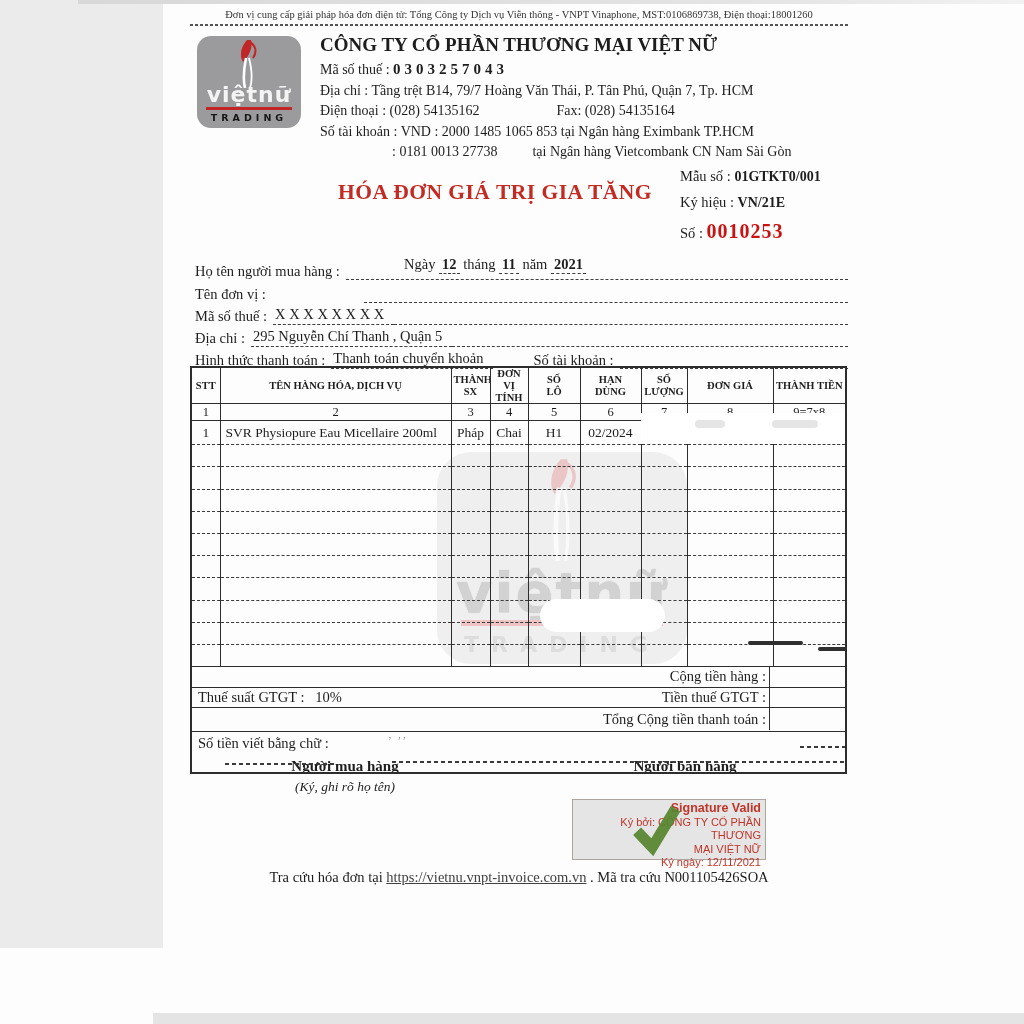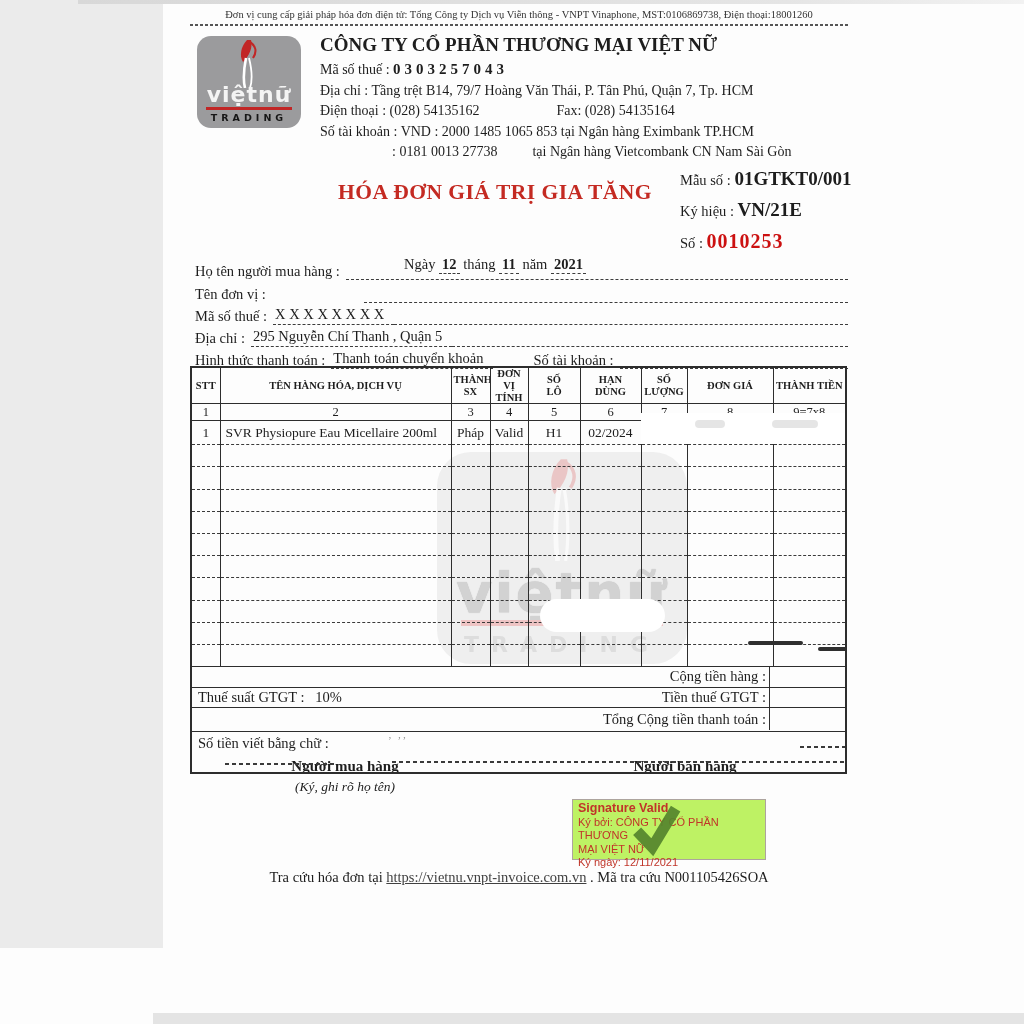--- a/index.html
+++ b/index.html
@@ -28,21 +28,21 @@
   .co-line b.tax{font-size:15px;letter-spacing:4px;}
   .co-line .gap{display:inline-block;width:70px;}
   .co-line2{margin-left:72px;}
   .co-line2 .gap2{display:inline-block;width:28px;}
   
   .title{left:330px;top:180px;width:330px;text-align:center;font-size:21.5px;font-weight:bold;color:#c42a22;letter-spacing:.5px;}
   .dateline{left:330px;top:218px;width:330px;text-align:center;font-size:14.5px;margin-top:38px;}
   .dnum{font-weight:bold;border-bottom:1.6px dashed #3c3c3c;padding:0 3px 1px;}
   .meta{left:680px;top:168px;width:175px;font-size:14.5px;}
   .meta .mrow{margin-bottom:9px;}
-  .meta b{font-size:19px;}
+  .meta b{font-size:14px;}
   .inv-no{color:#cc1111;font-size:20px;font-weight:bold;letter-spacing:1px;}
   
   .brow{left:195px;width:653px;height:22px;display:flex;align-items:flex-end;font-size:14.5px;}
   .blabel{white-space:nowrap;padding-right:6px;}
   .dashfill{flex:1;border-bottom:1.6px dashed #3c3c3c;height:15px;}
   .uval{border-bottom:1.6px dashed #3c3c3c;padding:0 10px 1px 2px;white-space:nowrap;}
   .spacer90{width:92px;}
   
   .invoice-box{left:190px;top:366px;width:653px;border:2px solid #2d2d2d;background:transparent;z-index:2;}
   table.items{border-collapse:collapse;table-layout:fixed;width:653px;}
@@ -75,21 +75,21 @@
   .wm svg{position:absolute;left:92px;top:4px;opacity:.7;}
   .wm .wm-name{position:absolute;left:0;top:108px;width:100%;text-align:center;
     font-family:"DejaVu Sans",sans-serif;font-size:56px;font-weight:bold;color:#d2d2d2;letter-spacing:2px;
     text-shadow:0 0 1px #bdbdbd;}
   .wm .wm-bar{position:absolute;left:24px;top:168px;width:202px;height:6px;background:#eec4c4;}
   .wm .wm-sub{position:absolute;left:0;top:180px;width:100%;text-align:center;
     font-family:"DejaVu Sans",sans-serif;font-size:22px;font-weight:bold;color:#dddddd;letter-spacing:12px;}
   
   .sig-title{width:230px;text-align:center;font-size:15px;font-weight:bold;}
   .sig-note{width:230px;text-align:center;font-size:13.5px;font-style:italic;}
-  .stamp{left:572px;top:799px;width:192px;height:59px;border:1.5px solid #ada49e;background:#bef264;z-index:3;}
+  .stamp{left:572px;top:799px;width:192px;height:59px;border:1.5px solid #ada49e;background:#e5e5e5;z-index:3;text-align:right;}
   .stamp .s1{font-weight:bold;font-size:12.5px;}
   .stamp-text{position:absolute;left:5px;top:2px;right:4px;font-size:11px;line-height:13.5px;color:#c03529;font-family:"Liberation Sans","DejaVu Sans",sans-serif;}
   .check{position:absolute;left:54px;top:0px;z-index:4;}
   
   .footer{left:190px;top:869px;width:658px;text-align:center;font-size:14.5px;}
   .footer a{color:#404040;}
 </style>
 </head>
 <body>
 
@@ -241,21 +241,21 @@
         <td>5</td>
         <td>6</td>
         <td>7</td>
         <td>8</td>
         <td>9=7x8</td>
       </tr>
       <tr class="datarow">
         <td>1</td>
         <td class="namecell">SVR Physiopure Eau Micellaire 200ml</td>
         <td>Pháp</td>
-        <td>Valid</td>
+        <td>Chai</td>
         <td>H1</td>
         <td>02/2024</td>
         <td></td>
         <td></td>
         <td></td>
       </tr>
 
     <tr class="empty">
           <td></td>
           <td></td>

